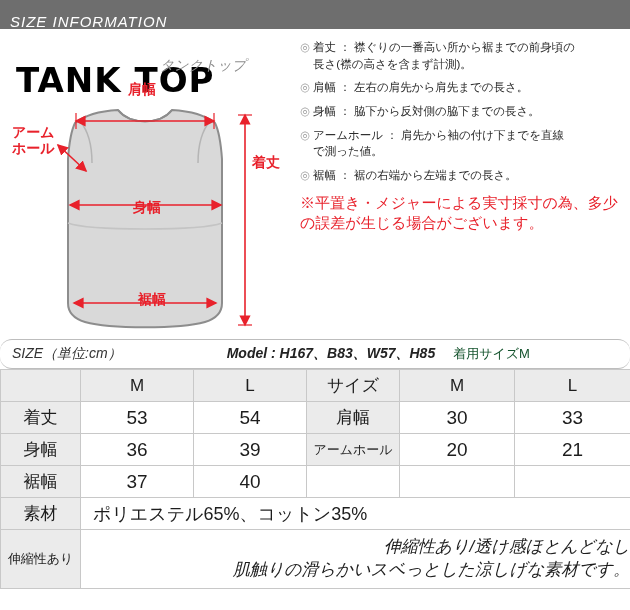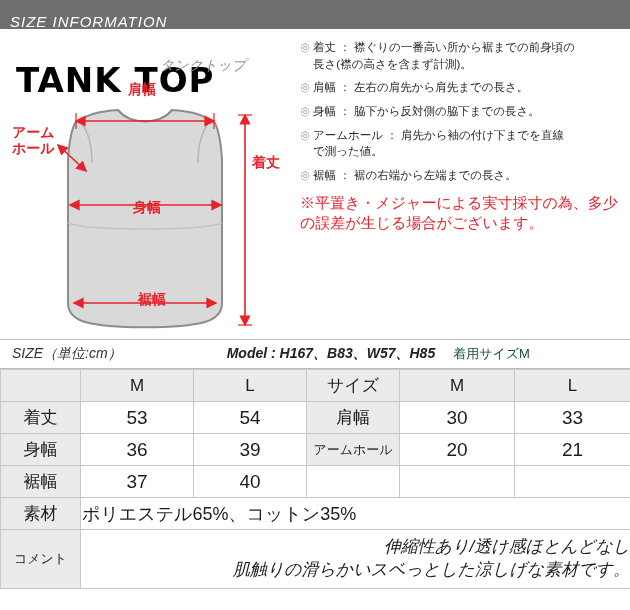--- a/index.html
+++ b/index.html
@@ -125,20 +125,21 @@
     left: 0;
     top: 339px;
     width: 630px;
     height: 30px;
     border-top: 1px solid #bdbdbd;
     border-bottom: 1px solid #bdbdbd;
     box-sizing: border-box;
     display: flex;
     align-items: center;
     background: #ffffff;
+    border-radius: 12px;
   }
   .size-head .sz-label {
     font-style: italic;
     font-size: 14px;
     color: #333;
     padding-left: 12px;
   }
   .size-head .model {
     font-style: italic;
     font-size: 14px;
@@ -175,21 +176,21 @@
   }
   table.sizes td.rowhdr {
     background: #ebebeb;
     font-size: 17px;
   }
   table.sizes td.rowhdr.small {
     font-size: 13px;
   }
   table.sizes td.left-pad {
     text-align: left;
-    padding-left: 1px;
+    padding-left: 12px;
     font-size: 18px;
   }
   table.sizes td.comment-cell {
     text-align: right;
     padding-left: 12px;
     font-size: 17px;
     line-height: 1.35;
     height: 58px;
     font-style: italic;
   }
@@ -337,21 +338,21 @@
         <td class="blank"></td>
         <td class="blank"></td>
       </tr>
 
       <tr>
         <td class="rowhdr">素材</td>
         <td class="left-pad" colspan="5">ポリエステル65%、コットン35%</td>
       </tr>
 
       <tr>
-        <td class="rowhdr small">コメント</td>
+        <td class="rowhdr small">伸縮性あり</td>
         <td class="comment-cell" colspan="5">
           <span class="cmt-line">伸縮性あり/透け感ほとんどなし</span>
           <span class="cmt-line">肌触りの滑らかいスベっとした涼しげな素材です。</span>
         </td>
       </tr>
     </tbody>
   </table>
 
 </div>
 

